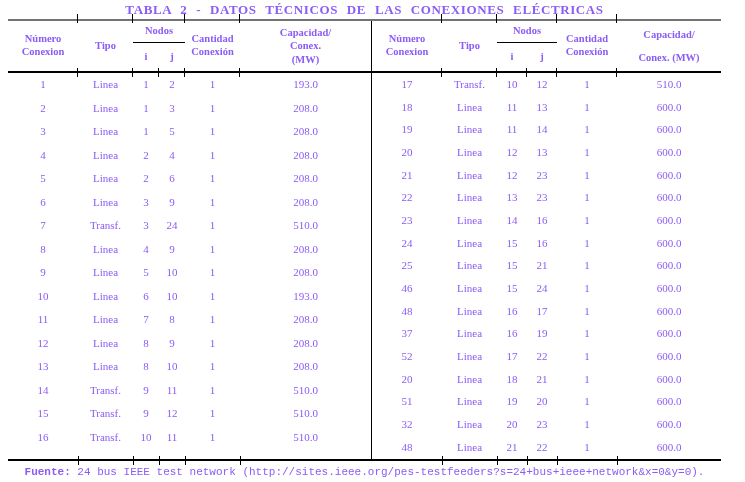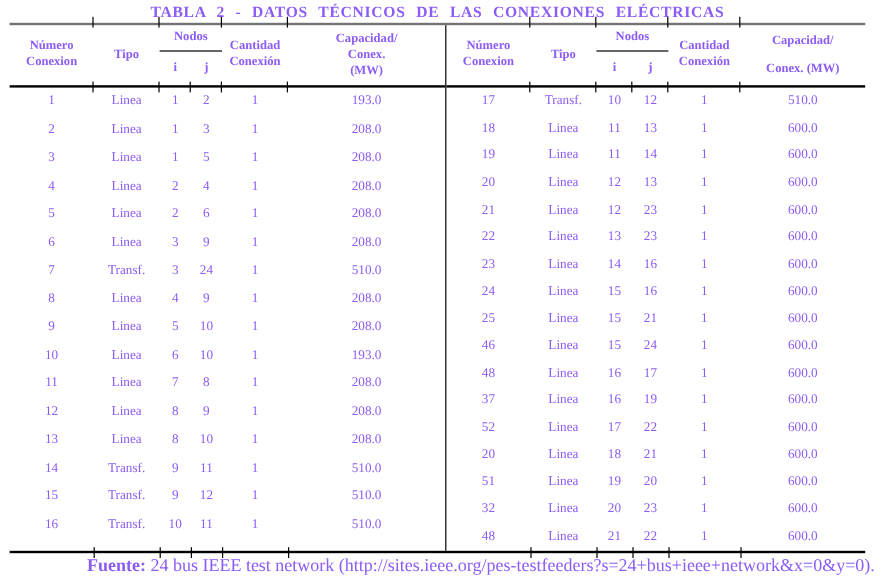--- a/index.html
+++ b/index.html
@@ -89,24 +89,25 @@
   .half.right .bticks i:nth-child(5) { left: 245px; }
 
   .tbody { flex: 1 1 auto; overflow: hidden; }
   .half.left  .row { height: 23.5px; }
   .half.right .row { height: 22.7px; font-family: Liberation Serif, serif; }
   .row { align-items: center; }
   .cell { text-align: center; font-size: 11px; line-height: 1; }
 
   .footer {
     height: 21px;
-    text-align: right;
-    font-size: 15px;
+    text-align: center;
+    font-size: 11px;
     line-height: 22px;
     white-space: nowrap;
+    font-family: Liberation Mono, monospace;
   }
   .flabel { font-weight: bold; }
 </style>
 </head>
 <body>
 
 <div class="page">
 
   <div class="title">TABLA 2 - DATOS TÉCNICOS DE LAS CONEXIONES ELÉCTRICAS</div>
 

